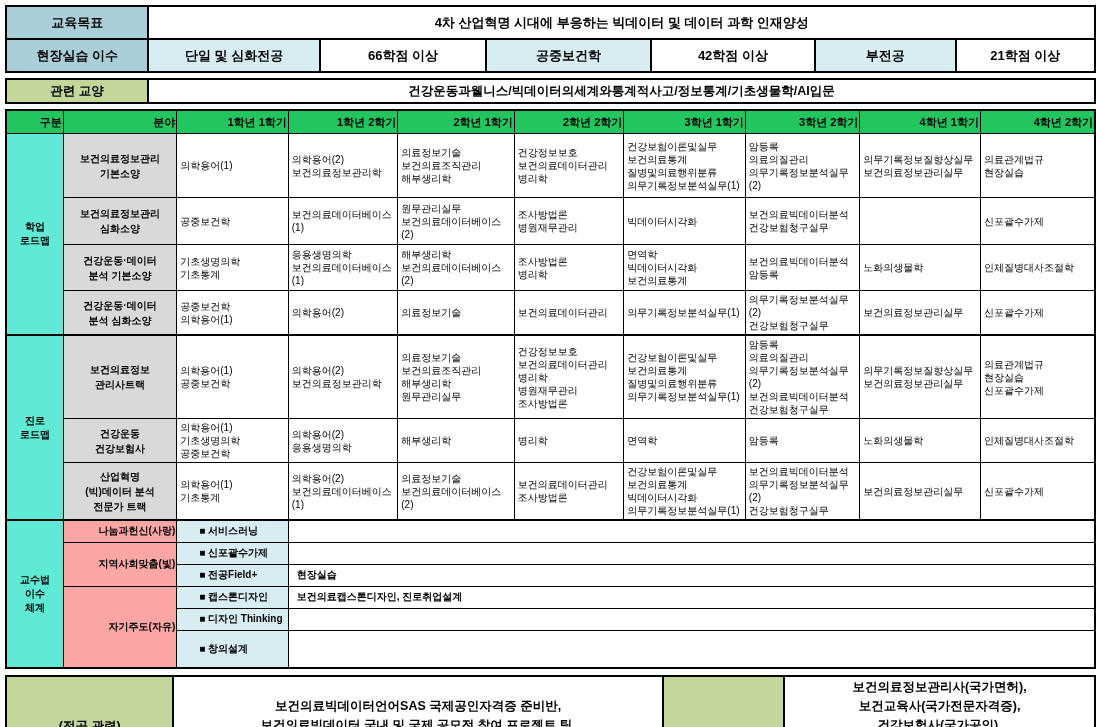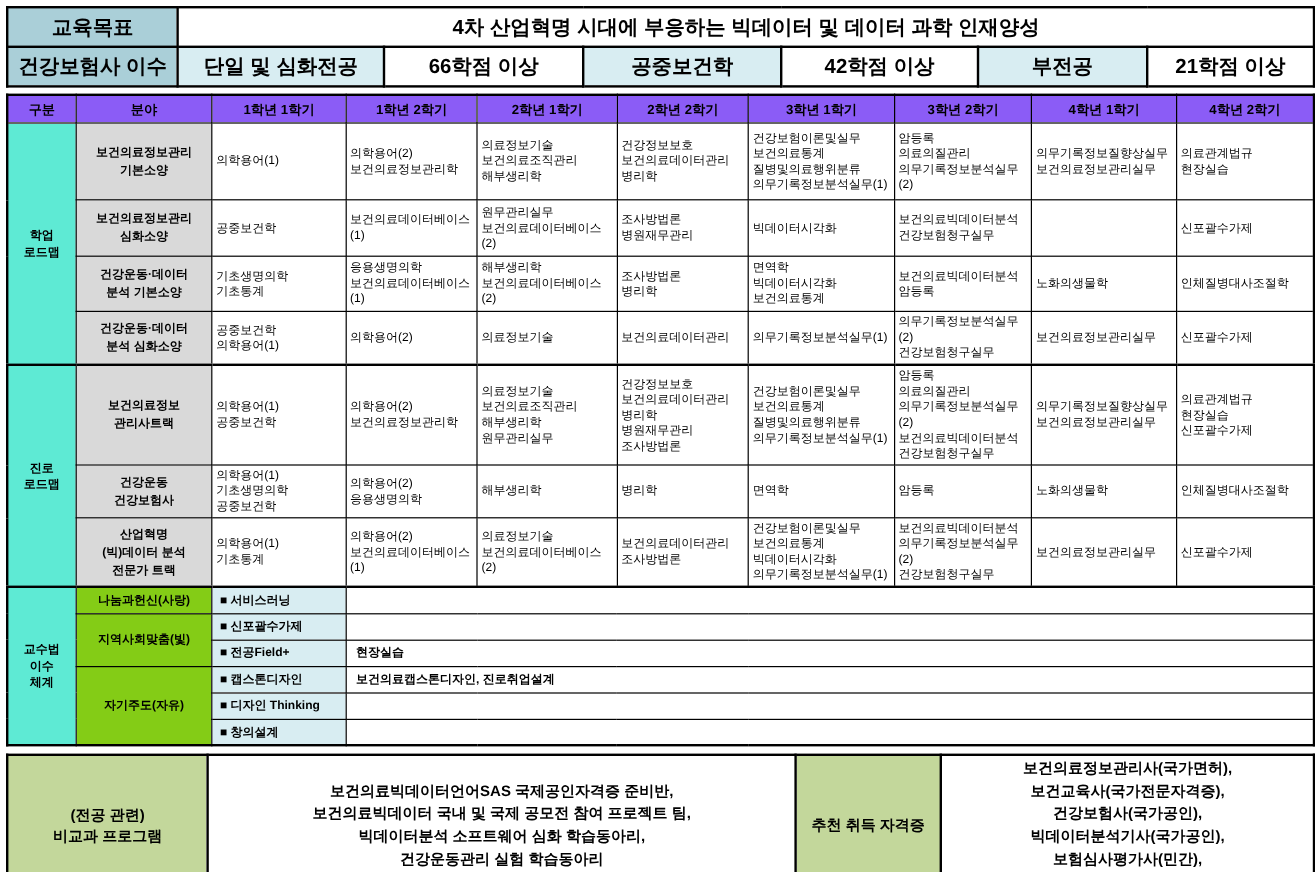--- a/index.html
+++ b/index.html
@@ -2,36 +2,36 @@
 <html><head>
 <meta charset="utf-8">
 <style>
   html,body{margin:0;padding:0;background:#ffffff;}
   body{width:1096px;height:727px;font-family:"Liberation Sans",sans-serif;color:#000;}
   .sheet{padding:5px 5px 0 5px;}
   table{border-collapse:collapse;table-layout:fixed;width:1091px;}
   td{overflow:hidden;vertical-align:middle;}
   
   .t-top{margin-bottom:5px;}
-  .t-top td{border:2px solid #000;height:29px;font-weight:bold;font-size:17px;text-align:center;}
+  .t-top td{border:2px solid #000;height:29px;font-weight:bold;font-size:13px;text-align:center;}
   .teal{background:#aacfd8;}
   .lblue{background:#d8edf2;}
   .green{background:#c3d79b;}
   .t-lib{margin-bottom:5px;}
   .t-lib td{border:2px solid #000;height:20px;font-weight:bold;font-size:12.5px;text-align:center;}
   
   .t-main td{border:1px solid #000;font-size:10px;}
   .t-main{border:2px solid #000;}
-  .hdr td{background:#8b5cf6;font-weight:bold;font-size:11px;text-align:center;height:20px;}
+  .hdr td{background:#22c55e;font-weight:bold;font-size:11px;text-align:right;height:20px;}
   .grp{background:#5eead4;font-weight:bold;font-size:12px;text-align:center;white-space:pre-line;}
   .fld{background:#d9d9d9;font-weight:bold;font-size:11px;text-align:center;white-space:pre-line;line-height:15px;}
   .crs{background:#fff;text-align:left;vertical-align:middle;padding:2px 3px;white-space:pre-line;line-height:13px;font-size:9.8px;}
   .sec td{border-top:2px solid #000;}
-  .cat{background:#84cc16;font-weight:bold;font-size:11px;text-align:center;}
-  .mth{background:#d8edf2;font-weight:bold;font-size:11px;text-align:left;padding-left:6px;}
+  .cat{background:#fca5a5;font-weight:bold;font-size:11px;text-align:right;}
+  .mth{background:#d8edf2;font-weight:bold;font-size:11px;text-align:left;padding-left:22px;}
   .tch{background:#fff;font-weight:bold;font-size:11px;text-align:left;padding-left:8px;}
   
   .t-bot{margin-top:6px;}
   .t-bot td{border:2px solid #000;font-weight:bold;text-align:center;white-space:pre-line;}
   .t-bot .lab{font-size:12.5px;line-height:18px;}
   .t-bot .val{font-size:12.5px;line-height:19px;}
 </style>
 </head>
 <body>
 
@@ -46,31 +46,43 @@
         <col style="width:164px">
         <col style="width:140px">
         <col style="width:139px">
       </colgroup>
     <tbody>
         <tr>
       <td class="teal">교육목표</td>
       <td colspan="6">4차 산업혁명 시대에 부응하는 빅데이터 및 데이터 과학 인재양성</td>
     </tr>
     <tr>
-      <td class="teal">건강보험사 이수</td>
+      <td class="teal">현장실습 이수</td>
       <td class="lblue">단일 및 심화전공</td>
       <td>66학점 이상</td>
       <td class="lblue">공중보건학</td>
       <td>42학점 이상</td>
       <td class="lblue">부전공</td>
       <td>21학점 이상</td>
     </tr>
   </tbody>
     </table>
 
+  <table class="t-lib">
+    <colgroup>
+        <col style="width:142px">
+        <col>
+      </colgroup>
+    <tbody>
+        <tr>
+      <td class="green">관련 교양</td>
+      <td>건강운동과웰니스/빅데이터의세계와통계적사고/정보통계/기초생물학/AI입문</td>
+    </tr>
+  </tbody>
+    </table>
 
   <table class="t-main">
     <colgroup>
       <col style="width:57px">
         <col style="width:113px">
       <col style="width:111px">
         <col style="width:109px">
         <col style="width:116px">
         <col style="width:109px">
       <col style="width:121px">
@@ -257,21 +269,21 @@
     </tr>
     <tr style="height:22px">
       <td class="cat" rowspan="3">자기주도(자유)</td>
       <td class="mth">■ 캡스톤디자인</td>
       <td class="tch" colspan="7">보건의료캡스톤디자인, 진로취업설계</td>
     </tr>
     <tr style="height:22px">
       <td class="mth">■ 디자인 Thinking</td>
       <td class="tch" colspan="7"></td>
     </tr>
-    <tr style="height:22px">
+    <tr style="height:38px">
       <td class="mth">■ 창의설계</td>
       <td class="tch" colspan="7"></td>
     </tr>
   </tbody>
     </table>
 
   <table class="t-bot">
     <colgroup>
         <col style="width:167px">
         <col style="width:488px">

